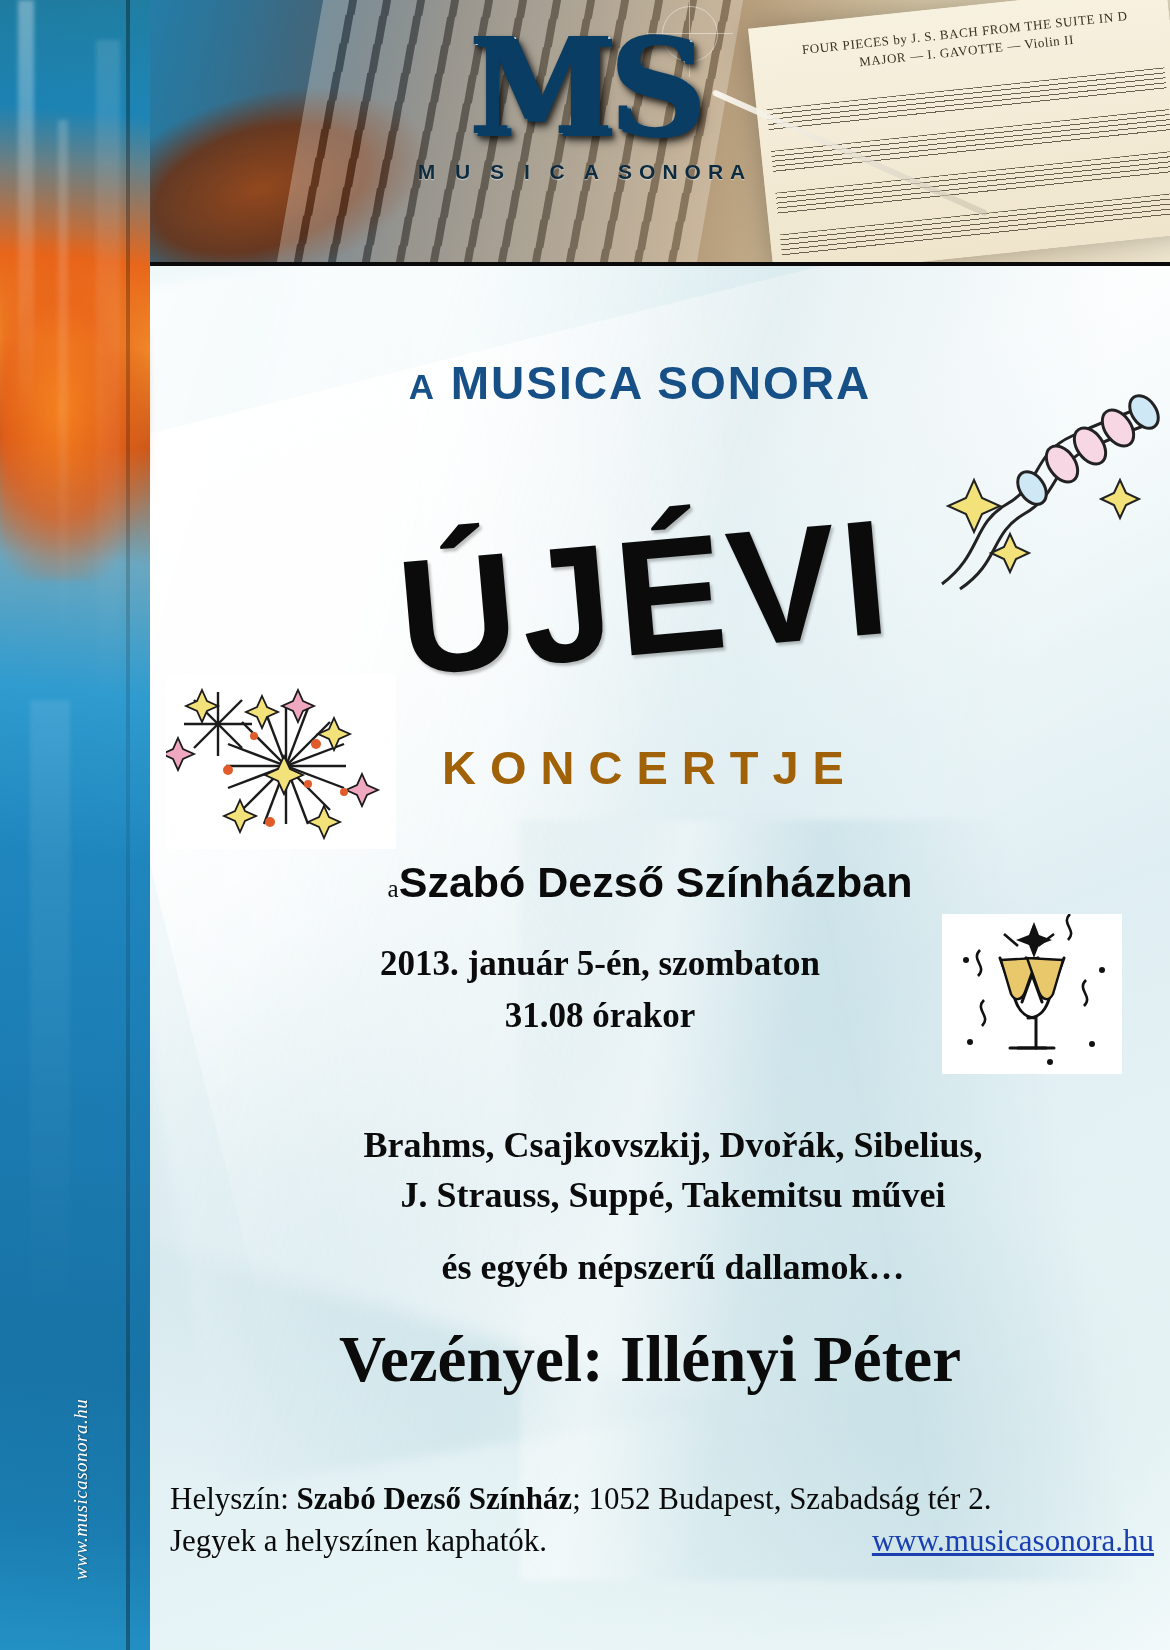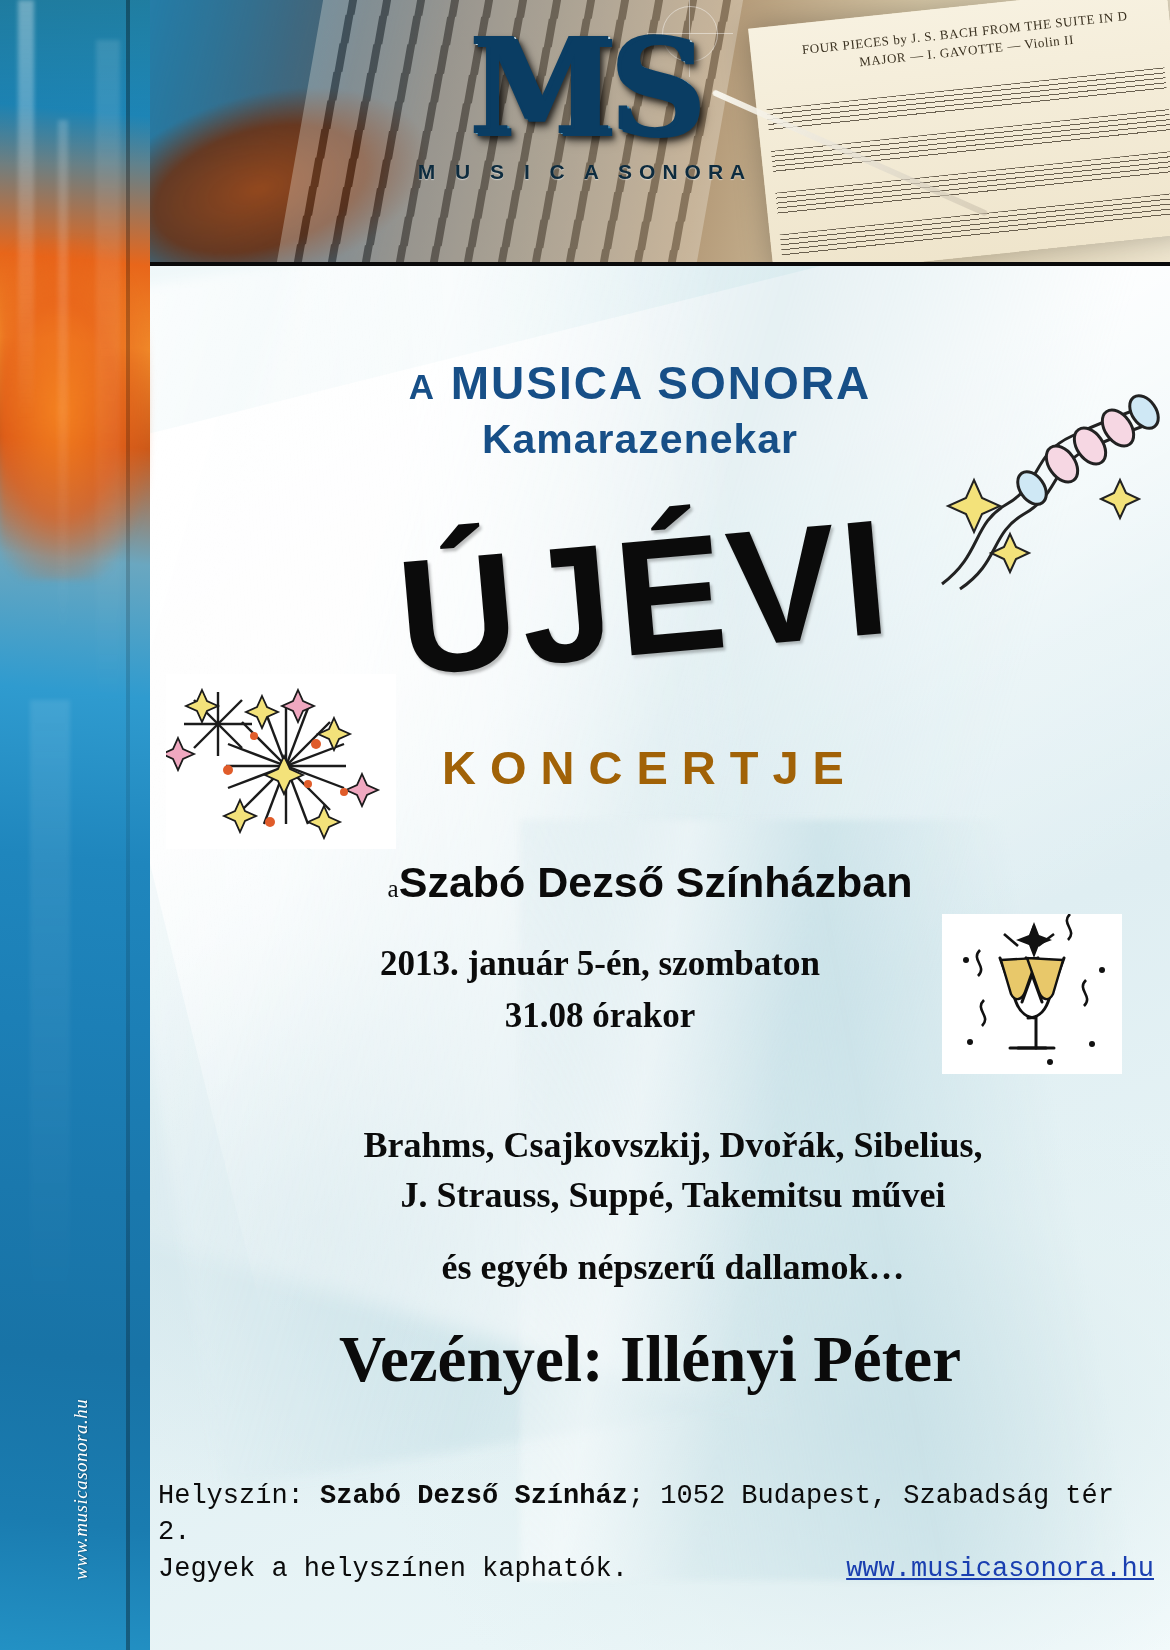--- a/index.html
+++ b/index.html
@@ -321,23 +321,23 @@
     left: 0; right: 20px; top: 1056px;
     text-align: center;
     font-family: "Liberation Serif", serif;
     font-weight: bold;
     font-size: 65px;
     color: #0b0b0b;
   }
 
   .footer {
     position: absolute;
-    left: 8px; right: 16px; top: 1212px;
-    font-family: Liberation Mono, monospace;
-    font-size: 27px;
+    left: 20px; right: 16px; top: 1212px;
+    font-family: Liberation Serif, serif;
+    font-size: 31px;
     color: #0b0b0b;
     line-height: 1.35;
   }
   .footer .row2 {
     display: flex;
     justify-content: space-between;
     align-items: baseline;
     gap: 16px;
   }
   .footer a, .footer .link {
@@ -505,21 +505,20 @@
         </g>
         <path d="M92,8 l5,13 13,5 -13,5 -5,13 -5,-13 -13,-5 13,-5 z" fill="#111"></path>
       </svg>
     </div>
 
     <div class="line-ensemble">
       <div class="l1">
         <span class="small-caps-a">A</span>
         <span>MUSICA  SONORA</span>
       </div>
-      <div class="l2">Kamarazenekar</div>
     </div>
 
     <div class="title-ujevi">ÚJÉVI</div>
     <div class="title-koncertje">KONCERTJE</div>
 
     <div class="venue-line">
       <span class="art">a</span><span>Szabó Dezső Színházban</span>
     </div>
 
     <div class="date-line">2013. január 5-én, szombaton</div>

